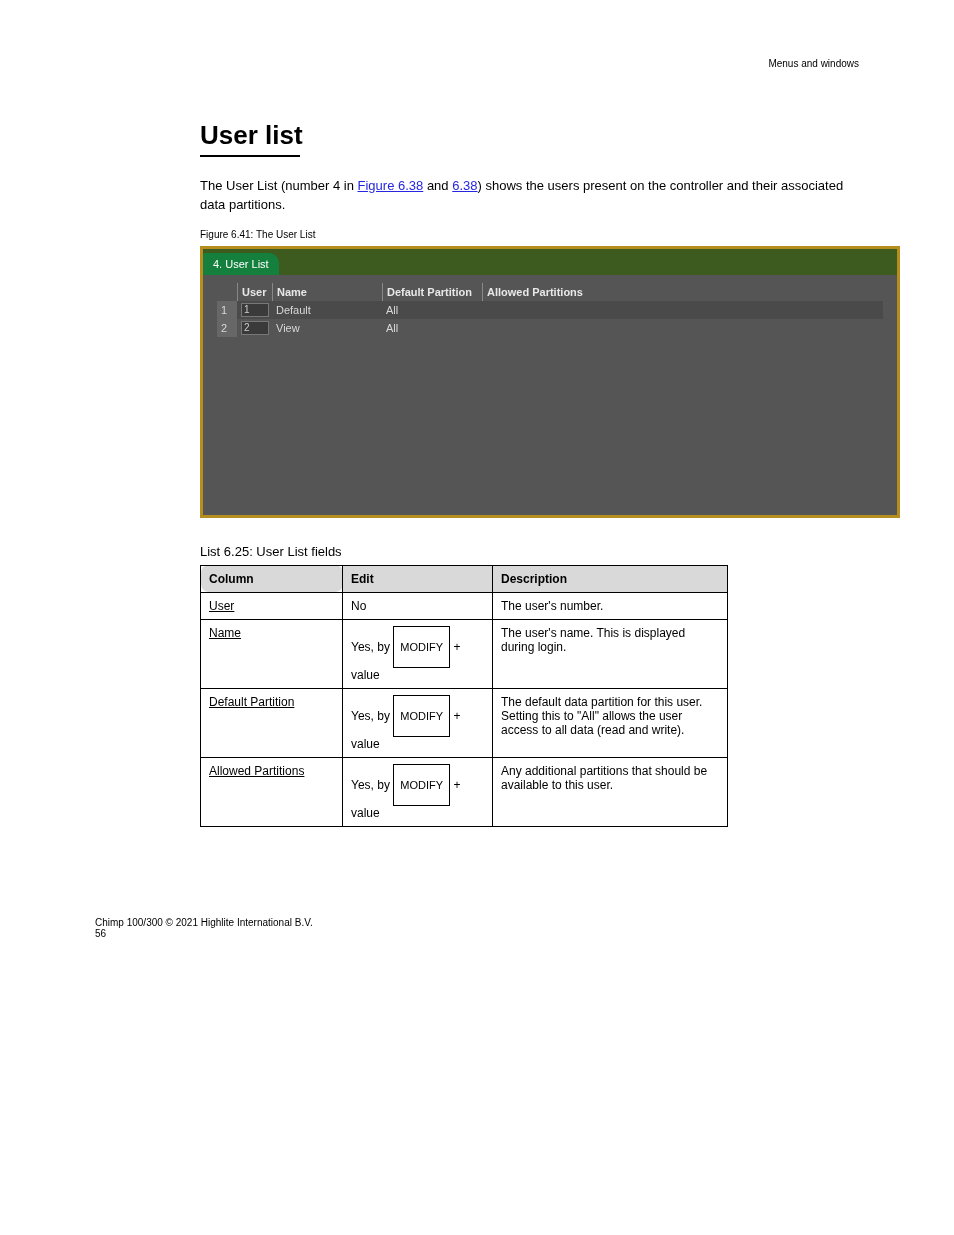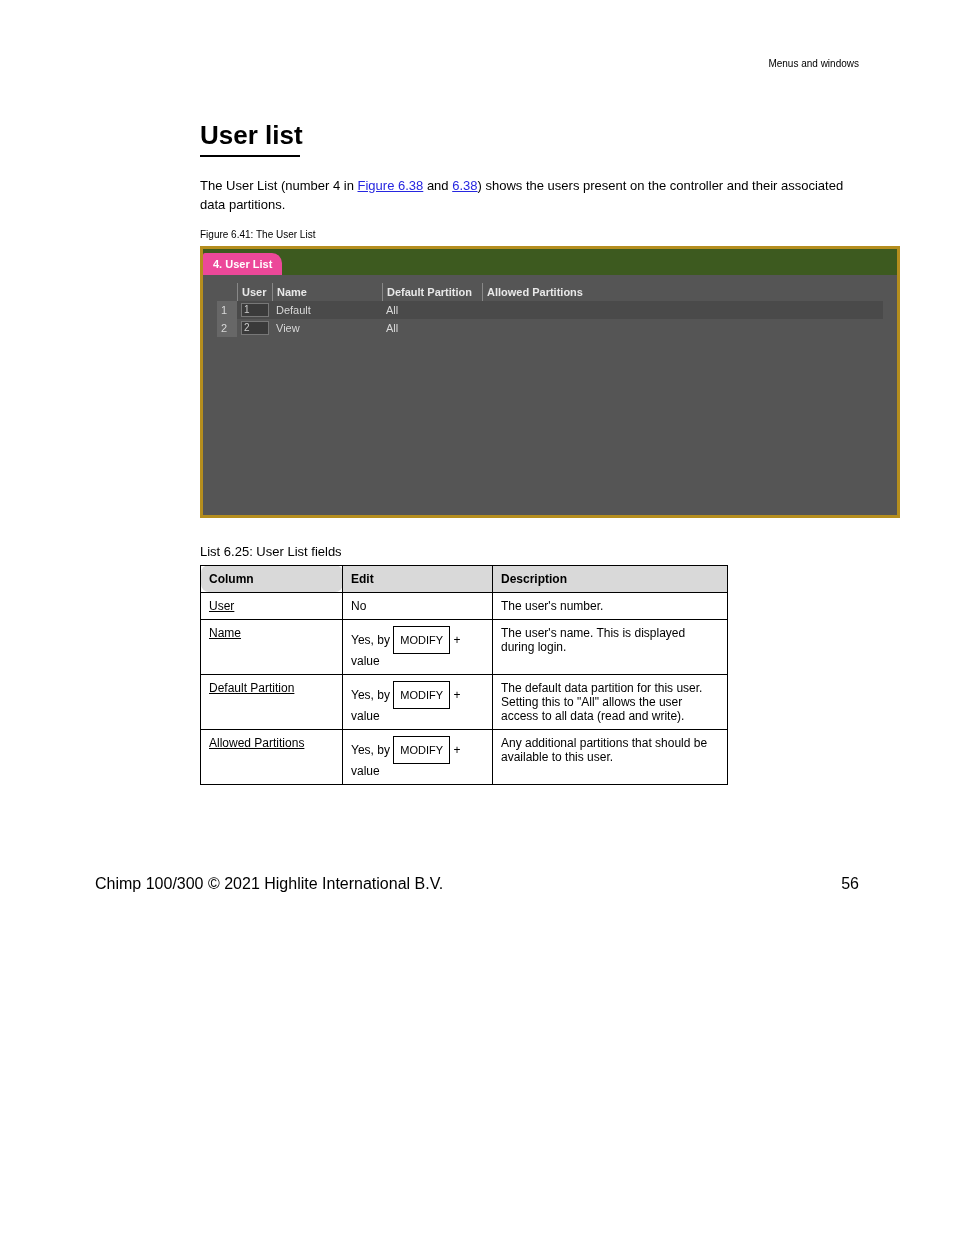--- a/index.html
+++ b/index.html
@@ -59,24 +59,24 @@
     border: 3px solid #b58e1e;
     position: relative;
   }
   .ui-tabbar {
     height: 26px;
     background: #3d5a1f;
     display: flex;
     align-items: flex-end;
   }
   .ui-tab {
-    background: #ec4899;
+    background: #15803d;
     color: #fff;
     font-size: 11px;
-    font-weight: bold;
+    font-weight: normal;
     padding: 5px 10px 5px 10px;
     border-top-left-radius: 2px;
     border-top-right-radius: 10px;
     margin-left: 0;
   }
   .ui-content {
     background: #555;
     height: 240px;
     padding: 8px 14px;
   }
@@ -146,36 +146,37 @@
   table.spec th {
     background: #d9d9d9;
     font-weight: bold;
     font-size: 12px;
   }
   table.spec th:nth-child(1) { width: 142px; border-radius: 8px; }
   table.spec th:nth-child(2) { width: 150px; }
   .modify-btn {
     display: inline-block;
     border: 1px solid #000;
-    padding: 7px 6px;
+    padding: 14px 6px;
     font-size: 11px;
     font-family: Arial, sans-serif;
     background: #fff;
   }
   .user-link {
     text-decoration: underline;
     color: #000;
   }
   .footer {
     margin-top: 90px;
-    font-size: 16px;
+    font-size: 10px;
     display: flex;
     justify-content: space-between;
     border-top: none;
     padding: 0 5px;
+    flex-direction: column;
   }
   .footer-left { }
   .footer-right { }
 </style>
 </head>
 <body>
 <div class="page">
 
 <div class="right-header">Menus and windows</div>
 

